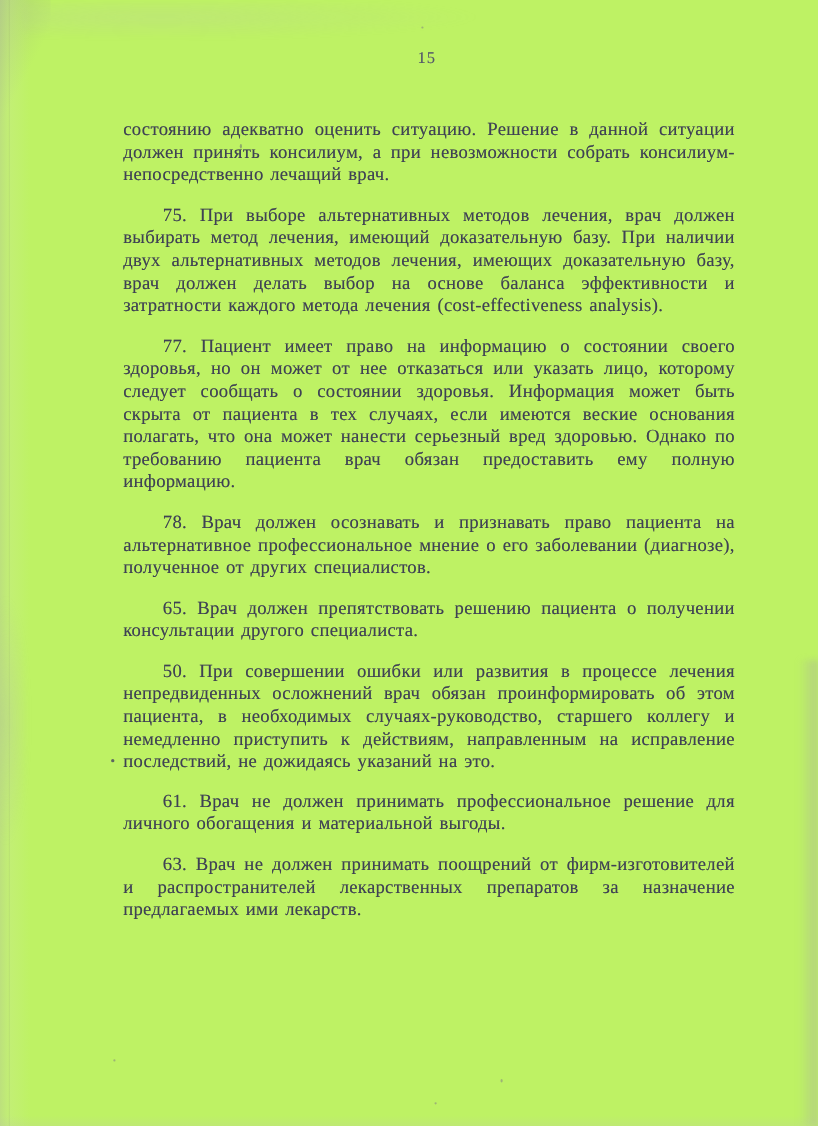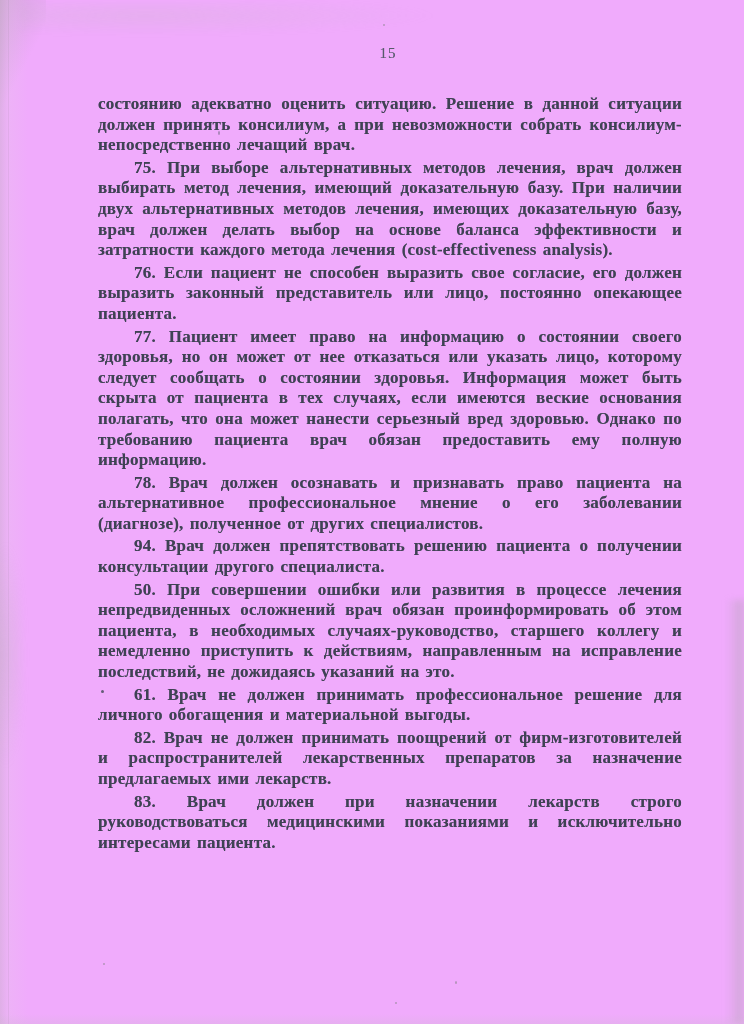--- a/index.html
+++ b/index.html
@@ -10,21 +10,21 @@
     width: 744px;
     height: 1024px;
     position: relative;
     overflow: hidden;
     background: #f4f3f1;
     font-family: "Liberation Serif", "DejaVu Serif", serif;
   }
   .page {
     position: absolute;
     inset: 0;
-    background: #f0abfc;
+    background: #bef264;
   }
   
   .edge-left {
     position: absolute;
     left: 0; top: 0; bottom: 0;
     width: 28px;
     background: linear-gradient(to right,
       rgba(184,184,181,0.30) 0%,
       rgba(222,222,219,0.14) 30%,
       rgba(250,250,248,0.0) 100%);
@@ -92,21 +92,21 @@
     top: 92px;
     width: 588px;
     color: #3f4254;
     font-size: 17px;
     line-height: 20.6px;
     text-align: justify;
     letter-spacing: 0.25px;
     word-spacing: 1.6px;
     text-shadow: 0 0 0.55px rgba(63,66,84,0.50);
   }
-  .para { margin: 2px; font-weight: bold; }
+  .para { margin: 16px; }
   .para.indented { text-indent: 36px; }
   .ink-dot {
     position: absolute;
     left: 101px; top: 690px;
     width: 3px; height: 3px;
     border-radius: 50%;
     background: #4b4e5f;
     opacity: 0.85;
   }
   .speck {
@@ -131,28 +131,26 @@
   <div class="edge-left-line"></div>
   <div class="smudge-left-mid"></div>
   <div class="edge-right-bottom"></div>
   <div class="edge-bottom"></div>
 
   <div class="page-number">15</div>
 
   <div class="body-text">
       <p class="para">состоянию адекватно оценить ситуацию. Решение в данной ситуации должен принять консилиум, а при невозможности собрать консилиум- непосредственно лечащий врач.</p>
       <p class="para indented">75. При выборе альтернативных методов лечения, врач должен выбирать метод лечения, имеющий доказательную базу. При наличии двух альтернативных методов лечения, имеющих доказательную базу, врач должен делать выбор на основе баланса эффективности и затратности каждого метода лечения (cost-effectiveness analysis).</p>
-      <p class="para indented">76. Если пациент не способен выразить свое согласие, его должен выразить законный представитель или лицо, постоянно опекающее пациента.</p>
       <p class="para indented">77. Пациент имеет право на информацию о состоянии своего здоровья, но он может от нее отказаться или указать лицо, которому следует сообщать о состоянии здоровья. Информация может быть скрыта от пациента в тех случаях, если имеются веские основания полагать, что она может нанести серьезный вред здоровью. Однако по требованию пациента врач обязан предоставить ему полную информацию.</p>
       <p class="para indented">78. Врач должен осознавать и признавать право пациента на альтернативное профессиональное мнение о его заболевании (диагнозе), полученное от других специалистов.</p>
-      <p class="para indented">94. Врач должен препятствовать решению пациента о получении консультации другого специалиста.</p>
+      <p class="para indented">65. Врач должен препятствовать решению пациента о получении консультации другого специалиста.</p>
       <p class="para indented">50. При совершении ошибки или развития в процессе лечения непредвиденных осложнений врач обязан проинформировать об этом пациента, в необходимых случаях-руководство, старшего коллегу и немедленно приступить к действиям, направленным на исправление последствий, не дожидаясь указаний на это.</p>
       <p class="para indented">61. Врач не должен принимать профессиональное решение для личного обогащения и материальной выгоды.</p>
-      <p class="para indented">82. Врач не должен принимать поощрений от фирм-изготовителей и распространителей лекарственных препаратов за назначение предлагаемых ими лекарств.</p>
-      <p class="para indented">83. Врач должен при назначении лекарств строго руководствоваться медицинскими показаниями и исключительно интересами пациента.</p>
+      <p class="para indented">63. Врач не должен принимать поощрений от фирм-изготовителей и распространителей лекарственных препаратов за назначение предлагаемых ими лекарств.</p>
     </div>
 
   <div class="ink-dot"></div>
   <div class="speck s1"></div>
   <div class="speck s2"></div>
   <div class="speck s3"></div>
   <div class="speck s4"></div>
   <div class="speck s5"></div>
 </div>
 

